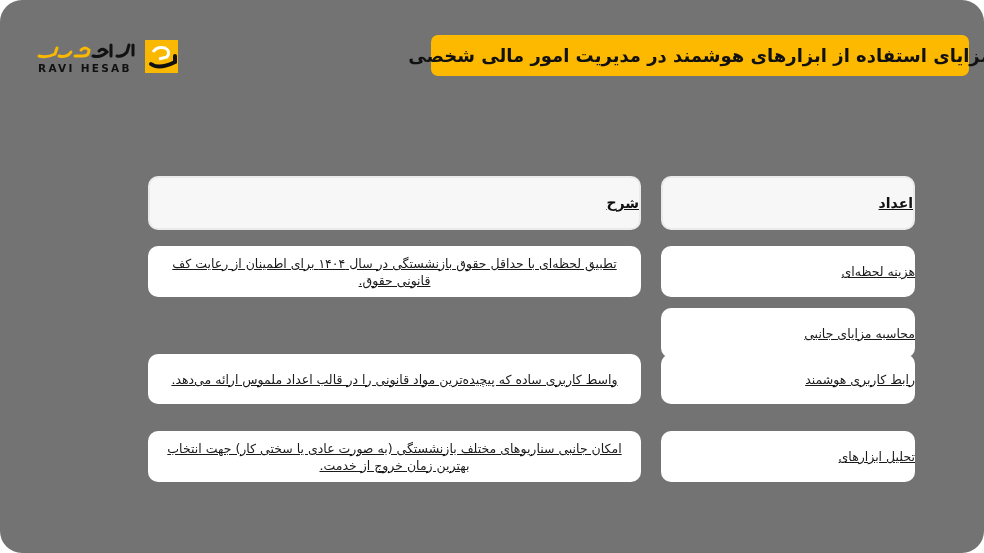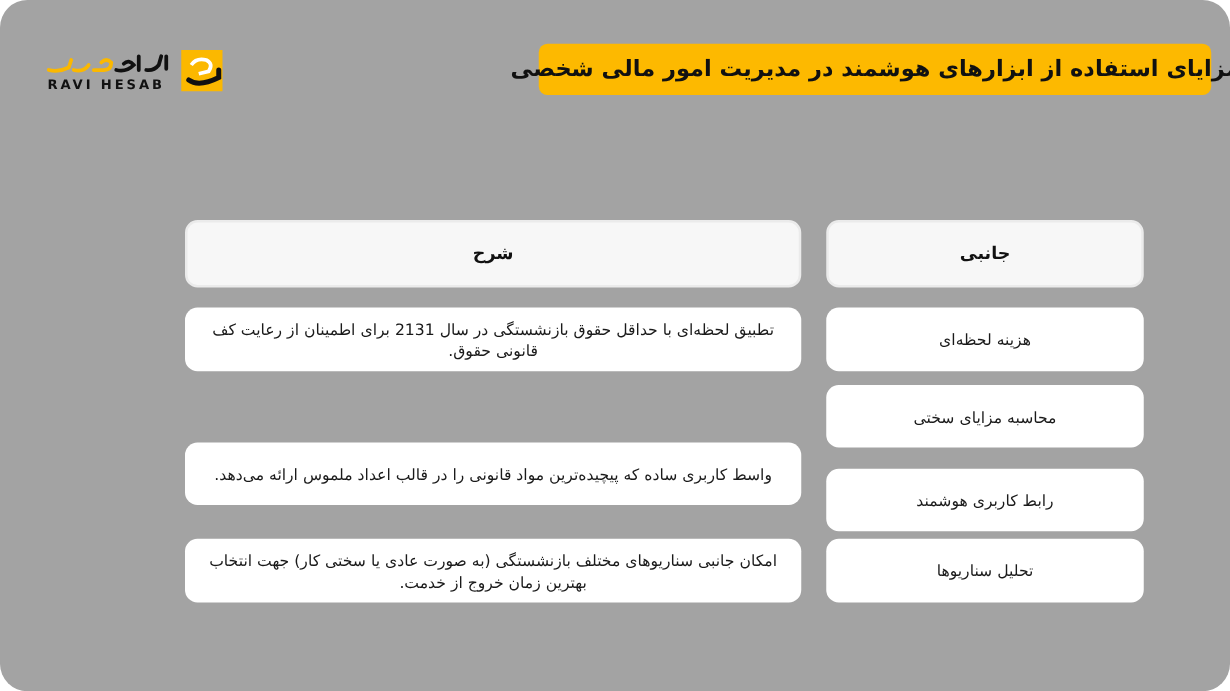--- a/index.html
+++ b/index.html
@@ -4,21 +4,21 @@
 <style>
   html, body { margin: 0; padding: 0; }
   body {
     width: 984px; height: 553px; overflow: hidden;
     background: #ffffff;
     font-family: "DejaVu Sans", sans-serif;
   }
   .canvas {
     position: absolute; left: 0; top: 0;
     width: 984px; height: 553px;
-    background: #a3a3a3;
+    background: #737373;
     border-radius: 22px;
   }
   
   .logo {
     position: absolute; left: 36px; top: 40px;
     width: 142px; height: 36px;
   }
   .logo-mark {
     position: absolute; right: 0; top: 0;
     width: 33px; height: 33px; background: #fbb800;
@@ -40,23 +40,24 @@
     background: #fdb900; border-radius: 7px;
     display: flex; align-items: center; justify-content: center;
   }
   .banner-title {
     direction: rtl; font-weight: bold; font-size: 18px; color: #111;
     white-space: nowrap;
   }
   
   .cell {
     position: absolute; box-sizing: border-box;
-    display: flex; align-items: center; justify-content: center;
+    display: flex; align-items: center; justify-content: flex-start;
     direction: rtl; text-align: center; color: #1a1a1a;
     border-radius: 10px;
+    text-decoration: underline;
   }
   .head {
     background: #f7f7f7; border: 2px solid #ebebeb;
     font-weight: bold; font-size: 14px; color: #111;
     top: 176px; height: 54px;
   }
   .row { background: #ffffff; font-size: 12.5px; line-height: 17px; }
   .col-desc { left: 148px; width: 493px; }
   .col-feat { left: 661px; width: 254px; }
   .desc-text { padding: 0 14px 0 14px; width: 100%; }
@@ -81,41 +82,41 @@
   </div>
 
   <div class="banner">
     <div class="banner-title">مزایای استفاده از ابزارهای هوشمند در مدیریت امور مالی شخصی</div>
   </div>
 
   <div class="cell head col-desc">
     <span>شرح</span>
   </div>
   <div class="cell head col-feat">
-    <span>جانبی</span>
+    <span>اعداد</span>
   </div>
 
   <div class="cell row col-desc" style="top:246px;height:51px;">
-    <div class="desc-text">تطبیق لحظه‌ای با حداقل حقوق بازنشستگی در سال 2131 برای اطمینان از رعایت کف قانونی حقوق.</div>
+    <div class="desc-text">تطبیق لحظه‌ای با حداقل حقوق بازنشستگی در سال ۱۴۰۴ برای اطمینان از رعایت کف قانونی حقوق.</div>
   </div>
   <div class="cell row col-feat" style="top:246px;height:51px;">
     <span>هزینه لحظه‌ای</span>
   </div>
 
   <div class="cell row col-feat" style="top:308px;height:50px;">
-    <span>محاسبه مزایای سختی</span>
+    <span>محاسبه مزایای جانبی</span>
   </div>
 
   <div class="cell row col-desc" style="top:354px;height:50px;">
     <div class="desc-text">واسط کاربری ساده که پیچیده‌ترین مواد قانونی را در قالب اعداد ملموس ارائه می‌دهد.</div>
   </div>
-  <div class="cell row col-feat" style="top:375px;height:50px;">
+  <div class="cell row col-feat" style="top:354px;height:50px;">
     <span>رابط کاربری هوشمند</span>
   </div>
 
   <div class="cell row col-desc" style="top:431px;height:51px;">
     <div class="desc-text">امکان جانبی سناریوهای مختلف بازنشستگی (به صورت عادی یا سختی کار) جهت انتخاب بهترین زمان خروج از خدمت.</div>
   </div>
   <div class="cell row col-feat" style="top:431px;height:51px;">
-    <span>تحلیل سناریوها</span>
+    <span>تحلیل ابزارهای</span>
   </div>
 
 </div>
 
 </body></html>

